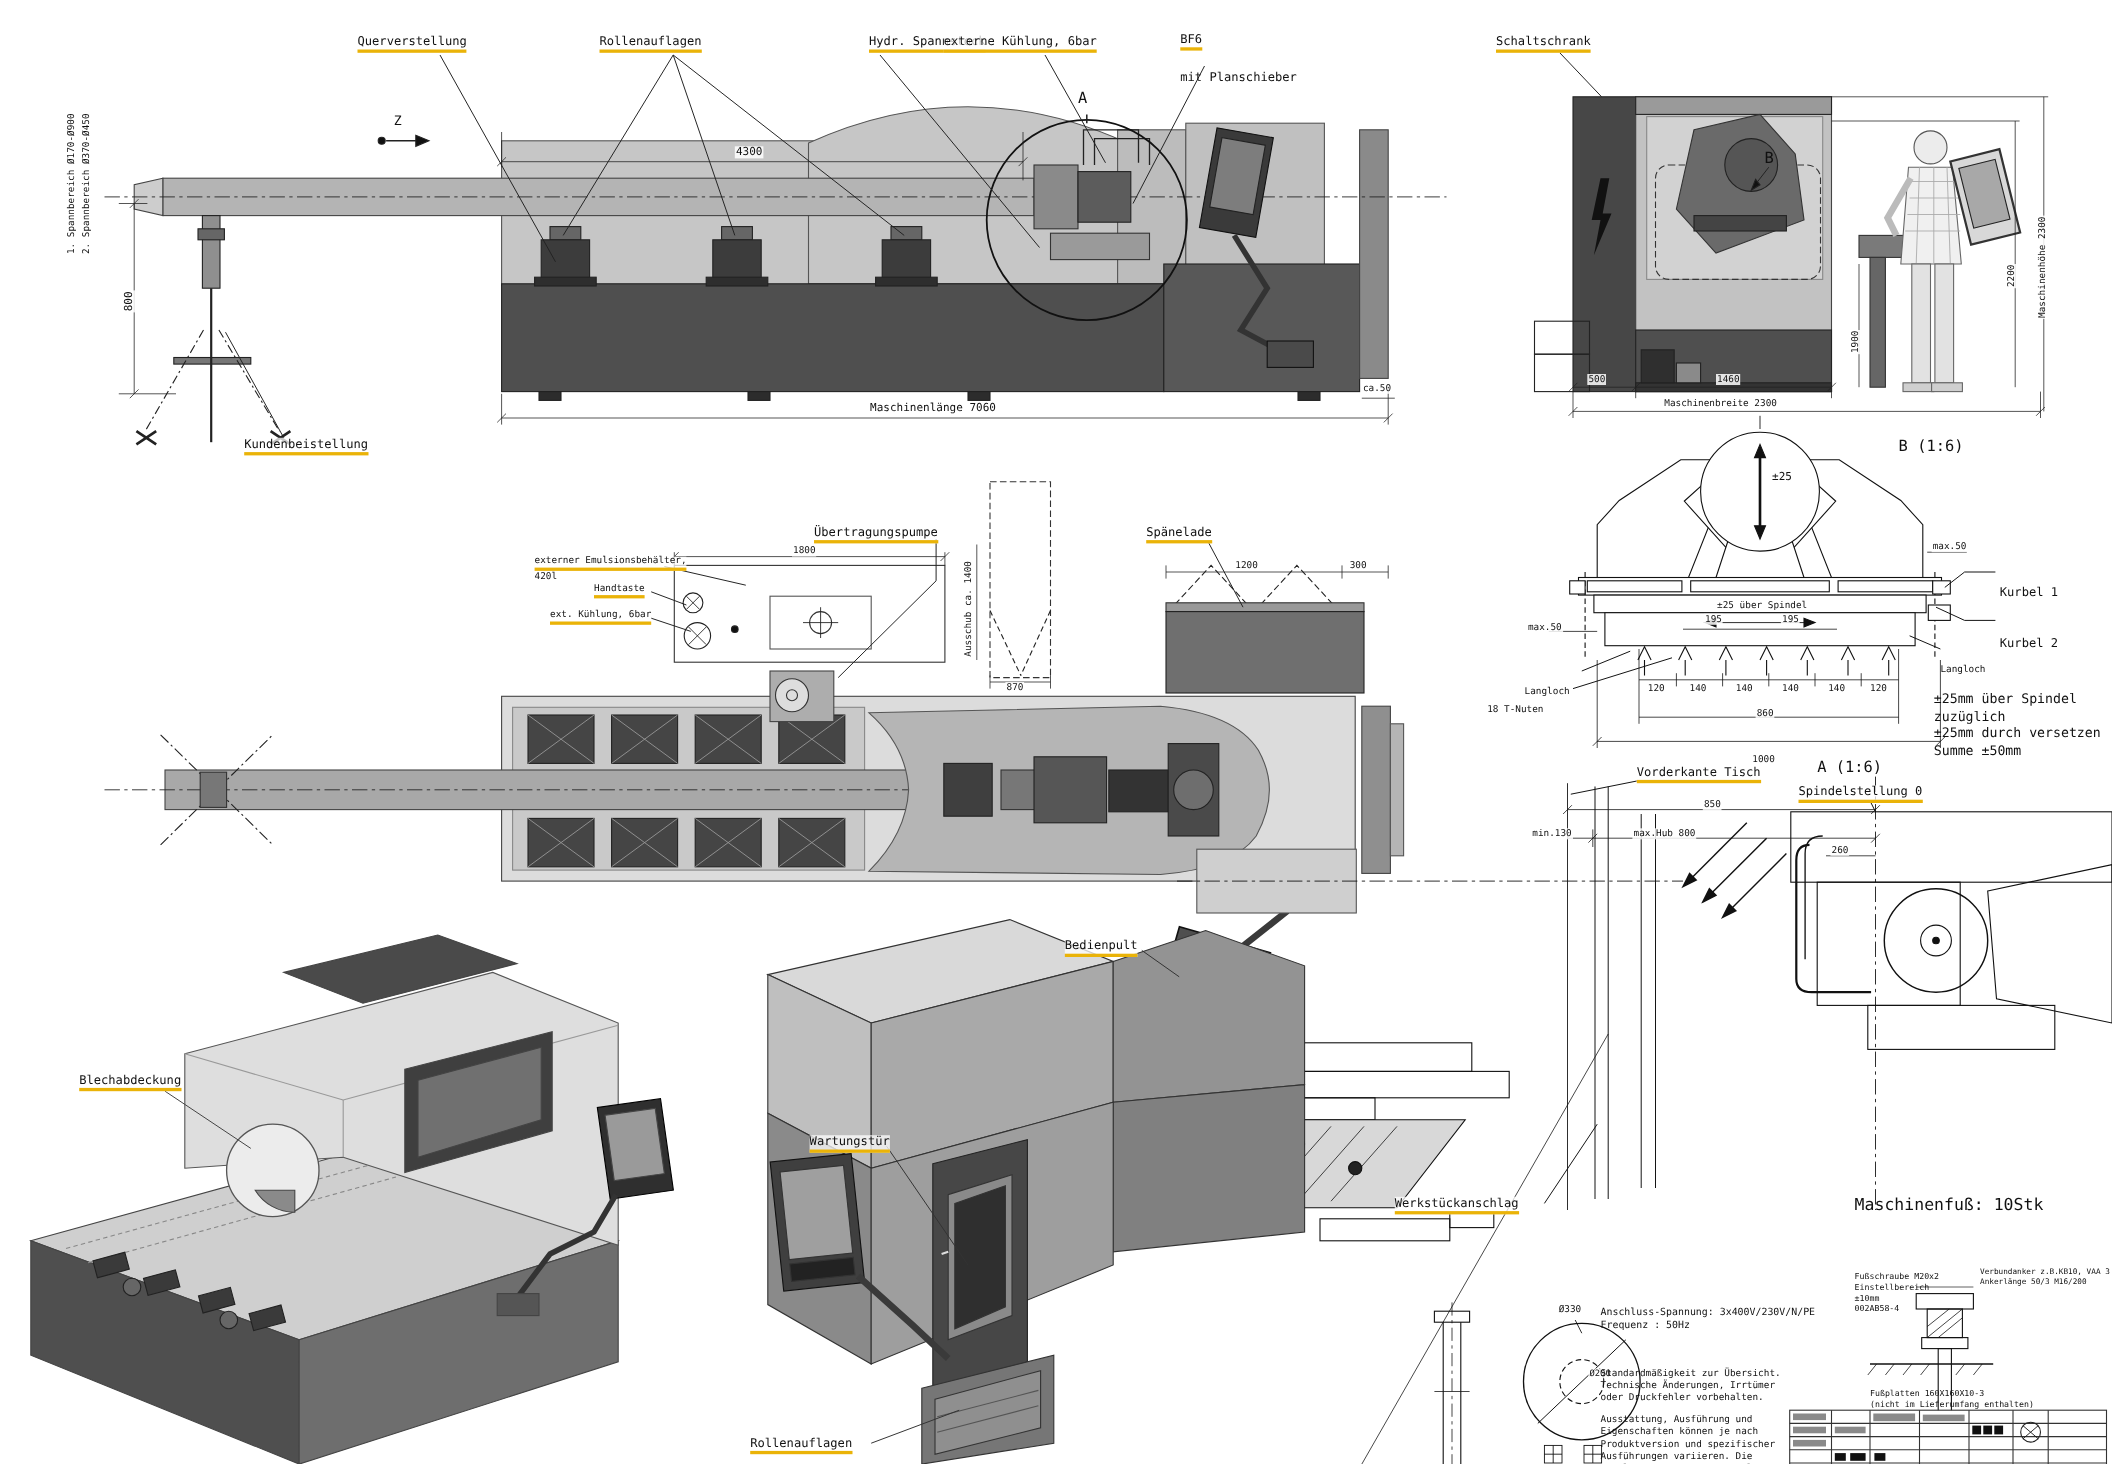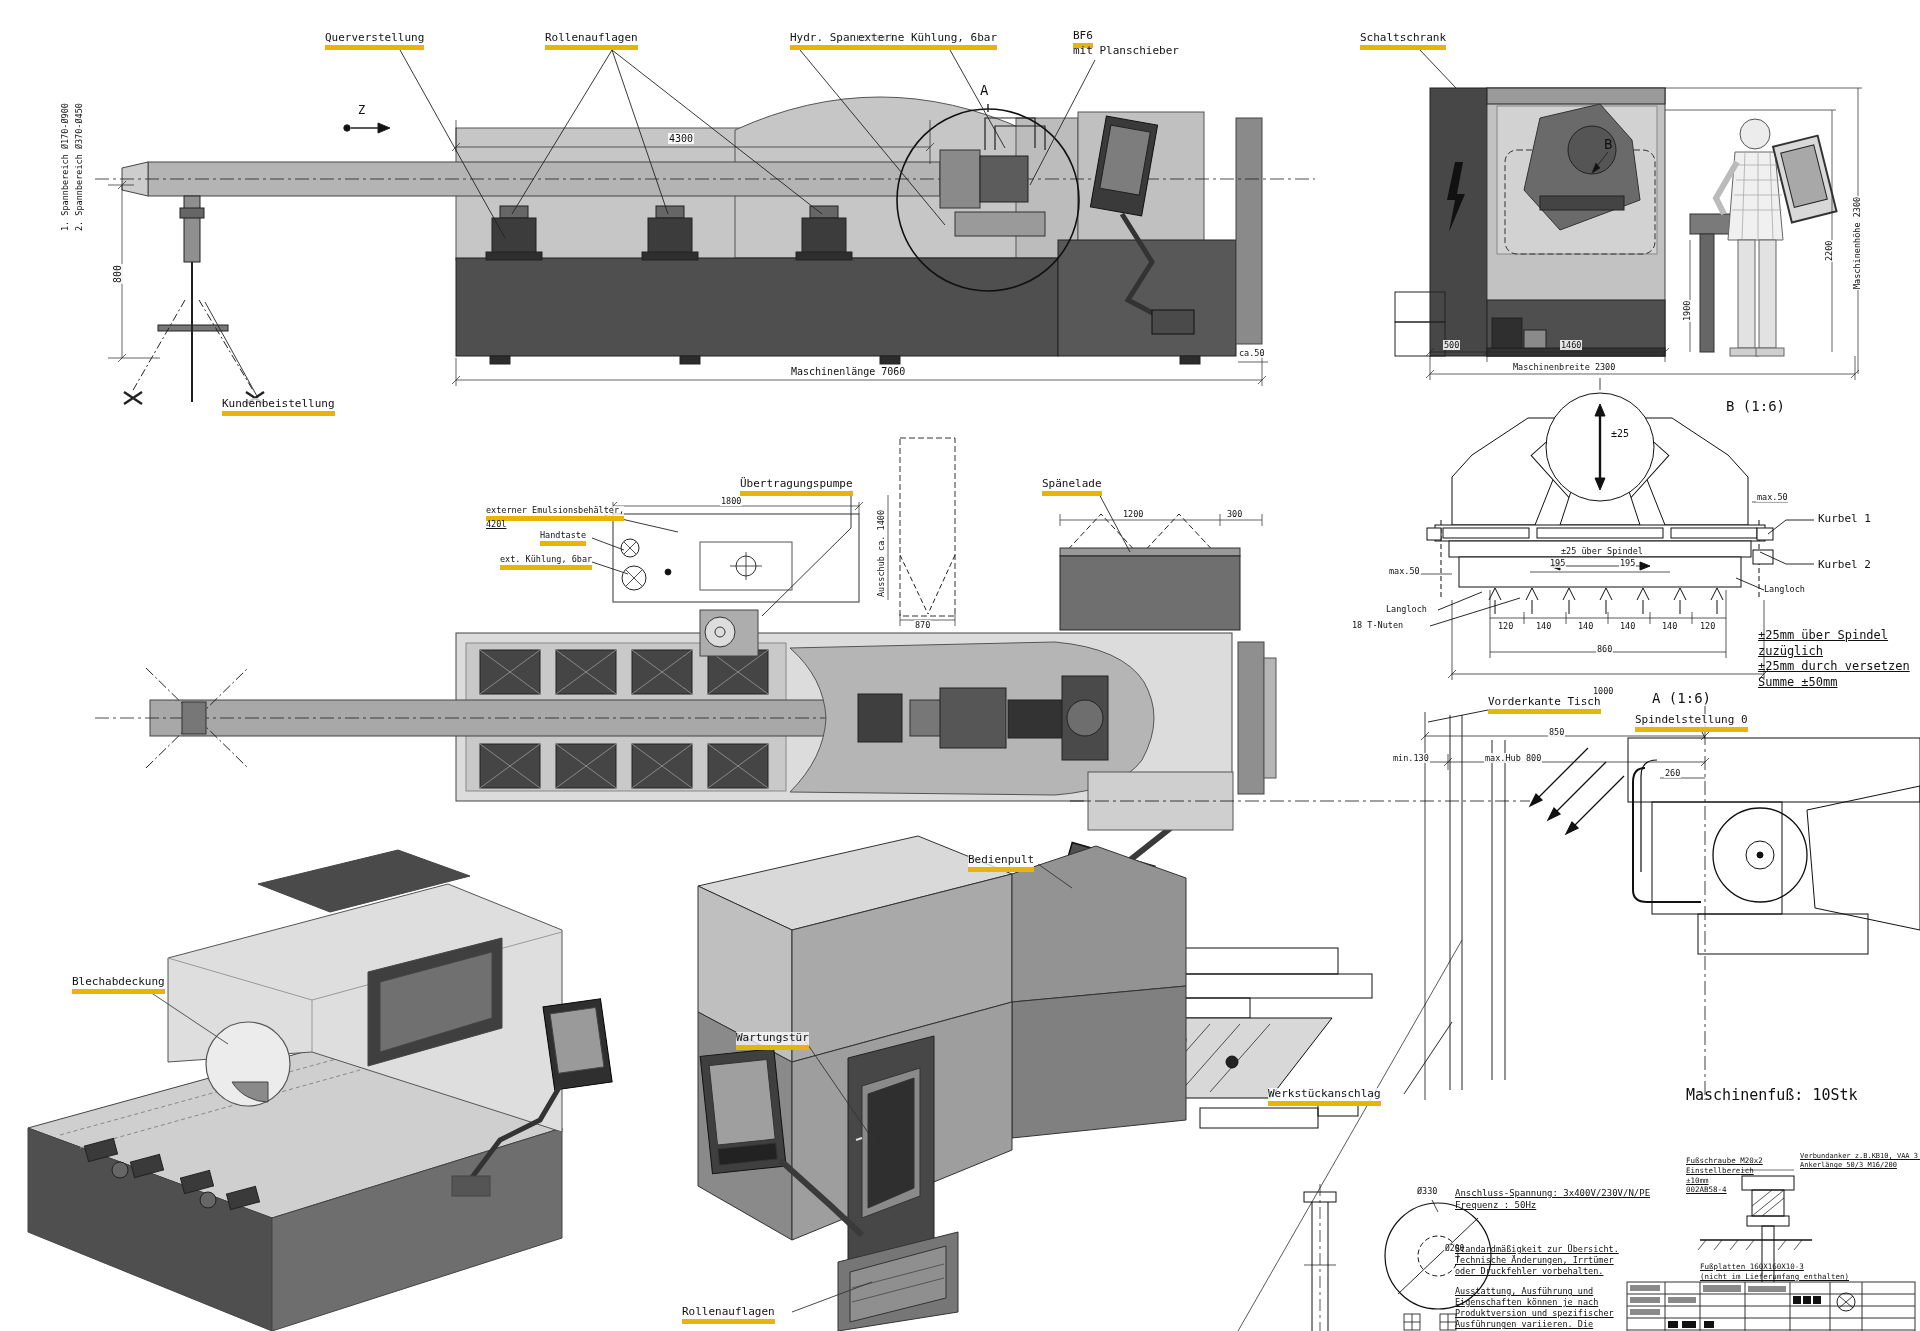--- a/index.html
+++ b/index.html
@@ -1,26 +1,26 @@
 <!DOCTYPE html>
 <html><head>
 <meta charset="utf-8">
 <style>
   html,body{margin:0;padding:0;background:#fff;}
   #canvas{position:relative;width:1920px;height:1331px;background:#fff;overflow:hidden;
           font-family:"DejaVu Sans Mono",monospace;color:#111;}
   #art{position:absolute;left:0;top:0;}
-  .lbl{position:absolute;font-size:11px;line-height:1.1;border-bottom:5px solid #eab308;
+  .lbl{position:absolute;font-size:11px;line-height:1.1;border-bottom:3px solid #eab308;
        padding-bottom:1px;white-space:nowrap;background:rgba(255,255,255,.75);}
-  .plain{position:absolute;font-size:11px;white-space:nowrap;}
+  .plain{position:absolute;font-size:11px;white-space:nowrap;margin-top:20px;}
   .dim{position:absolute;font-size:10px;white-space:nowrap;background:rgba(255,255,255,.85);padding:0 1px;}
   .tiny{font-size:8.5px;}
   .ttl{position:absolute;font-size:14px;white-space:nowrap;}
   .big{font-size:15px;}
-  .note{position:absolute;font-size:8.5px;line-height:1.3;white-space:nowrap;text-decoration:underline;}
+  .note{position:absolute;font-size:8.5px;line-height:1.3;white-space:nowrap;}
   .note div{white-space:nowrap;}
   .rot{transform:rotate(-90deg);transform-origin:left top;}
 </style>
 </head>
 <body>
 
 <div id="canvas">
 
 <svg id="art" width="1920" height="1331" viewBox="0 0 1920 1331">
 

